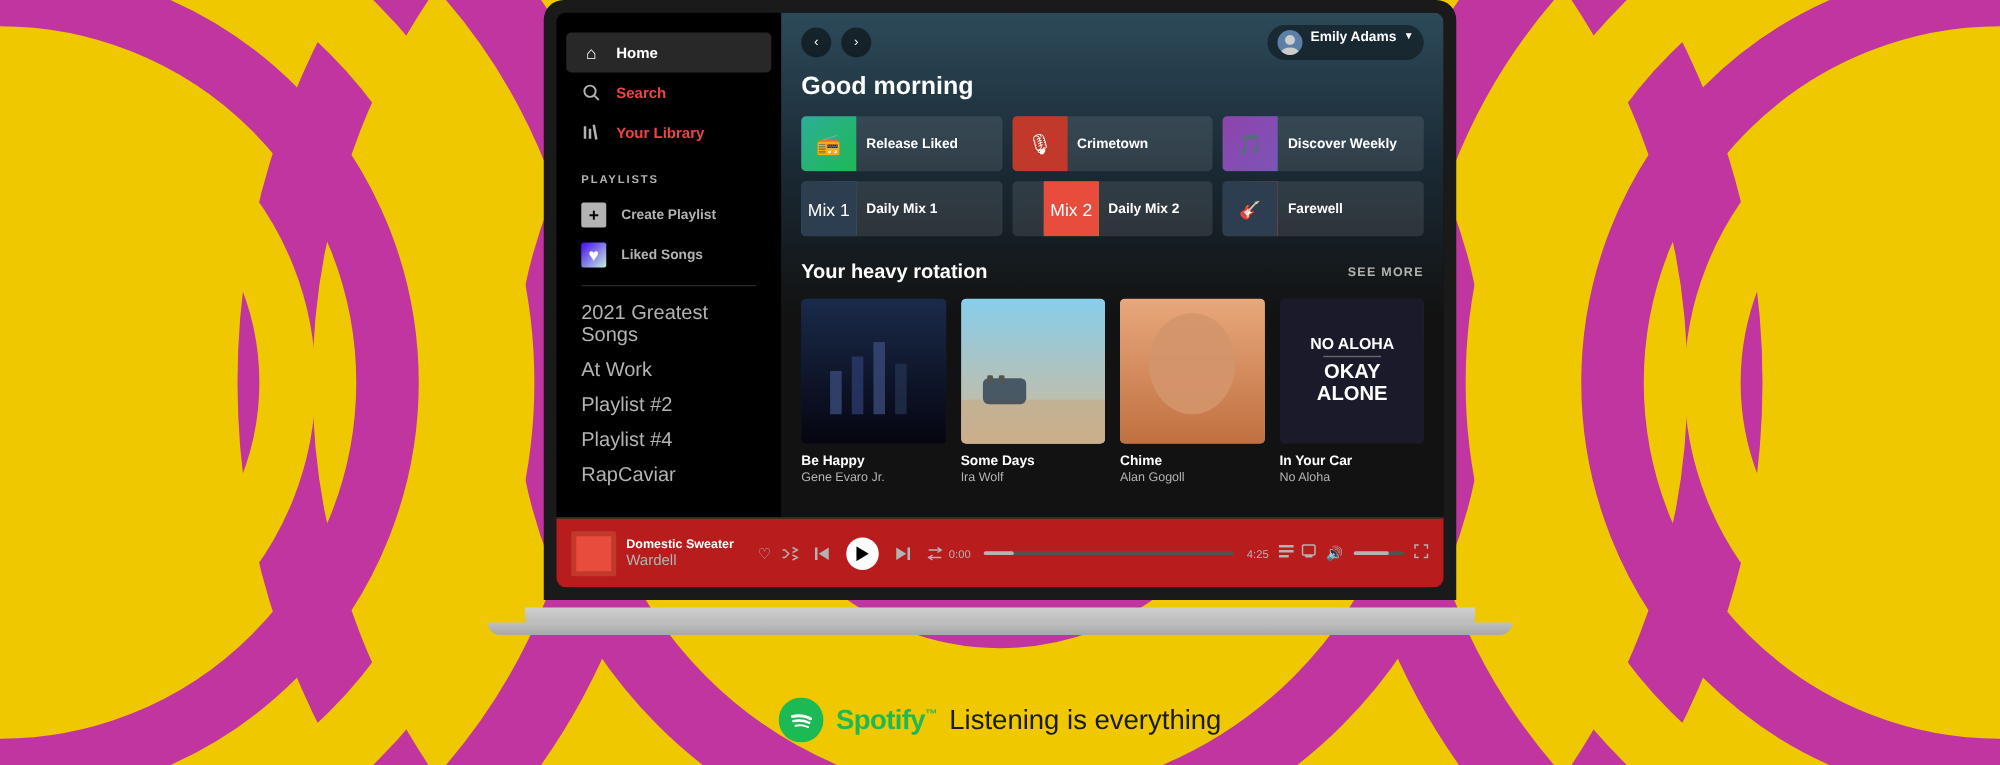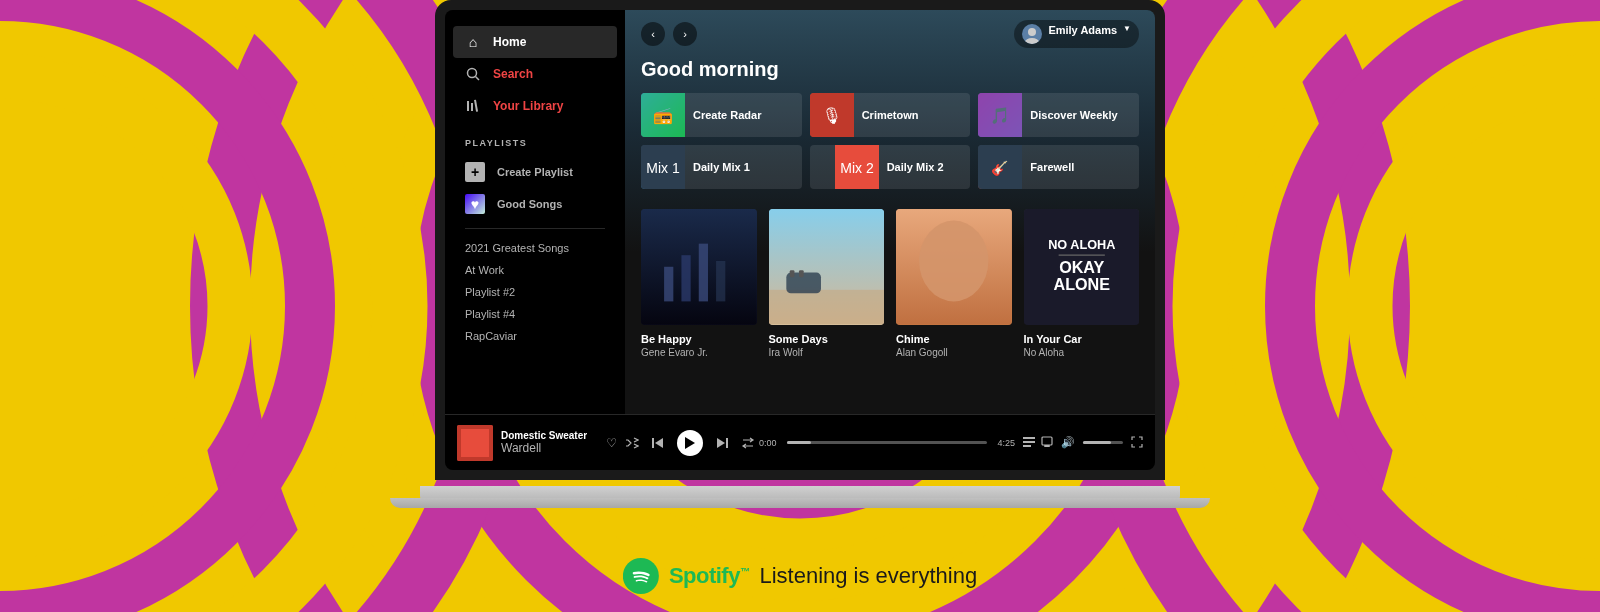--- a/index.html
+++ b/index.html
@@ -195,21 +195,21 @@
       background: #282828;
       margin: 8px 20px;
     }
 
     .sidebar-playlist-list {
       padding: 0 20px;
       flex: 1;
       overflow-y: auto;
     }
     .sidebar-playlist-item {
-      font-size: 11px;
+      font-size: 16px;
       color: #b3b3b3;
       padding: 5px 0;
       cursor: pointer;
     }
 
     
     .main-content {
       flex: 1;
       background: linear-gradient(180deg, #2d4a5a 0%, #1a2a35 30%, #121212 60%);
       overflow-y: auto;
@@ -367,21 +367,21 @@
     }
 
     .rotation-artist {
       font-size: 10px;
       color: #b3b3b3;
     }
 
     
     .player-bar {
       height: 56px;
-      background: #000000;
+      background: #b91c1c;
       border-top: 1px solid #282828;
       display: flex;
       align-items: center;
       padding: 16px 12px;
       gap: 8px;
       flex-shrink: 0;
     }
 
     .player-track-info {
       display: flex;
@@ -619,21 +619,21 @@
             </div>
 
             <div class="sidebar-section-title">PLAYLISTS</div>
 
             <div class="sidebar-action">
               <span class="action-icon-box plus">+</span>
               <span>Create Playlist</span>
             </div>
             <div class="sidebar-action">
               <span class="action-icon-box heart">♥</span>
-              <span>Good Songs</span>
+              <span>Liked Songs</span>
             </div>
 
             <div class="sidebar-divider"></div>
 
             <div class="sidebar-playlist-list">
               <div class="sidebar-playlist-item">2021 Greatest Songs</div>
               <div class="sidebar-playlist-item">At Work</div>
               <div class="sidebar-playlist-item">Playlist #2</div>
               <div class="sidebar-playlist-item">Playlist #4</div>
               <div class="sidebar-playlist-item">RapCaviar</div>
@@ -663,21 +663,21 @@
               <div class="greeting">Good morning</div>
 
               <div class="quick-grid">
                 <div class="quick-card">
                   <div class="quick-card-thumb thumb-release-radar">
                     <svg width="44" height="44" viewBox="0 0 44 44">
                         <rect width="44" height="44" fill="#1db954" opacity="0.6"></rect>
                         <text x="22" y="28" text-anchor="middle" font-size="16" fill="white">📻</text>
                       </svg>
                   </div>
-                  <span class="quick-card-label">Create Radar</span>
+                  <span class="quick-card-label">Release Liked</span>
                 </div>
                 <div class="quick-card">
                   <div class="quick-card-thumb thumb-crimetown">
                     <svg width="44" height="44" viewBox="0 0 44 44">
                         <rect width="44" height="44" fill="#c0392b"></rect>
                         <text x="22" y="28" text-anchor="middle" font-size="16" fill="white">🎙</text>
                       </svg>
                   </div>
                   <span class="quick-card-label">Crimetown</span>
                 </div>
@@ -712,20 +712,24 @@
                   <div class="quick-card-thumb thumb-farewell">
                     <svg width="44" height="44" viewBox="0 0 44 44">
                         <rect width="44" height="44" fill="#2c3e50"></rect>
                         <text x="22" y="28" text-anchor="middle" font-size="14" fill="white">🎸</text>
                       </svg>
                   </div>
                   <span class="quick-card-label">Farewell</span>
                 </div>
               </div>
 
+              <div class="section-header">
+                <span class="section-title">Your heavy rotation</span>
+                <button class="see-more-btn">SEE MORE</button>
+              </div>
 
               <div class="rotation-grid">
 
                 <div class="rotation-card">
                   <div class="rotation-thumb thumb-be-happy">
                     <svg width="100%" height="100%" viewBox="0 0 100 100" preserveAspectRatio="xMidYMid slice">
                         <defs>
                           <linearGradient id="g1" x1="0" y1="0" x2="0" y2="1">
                             <stop offset="0%" stop-color="#1a2a4a"></stop>
                             <stop offset="100%" stop-color="#050510"></stop>

